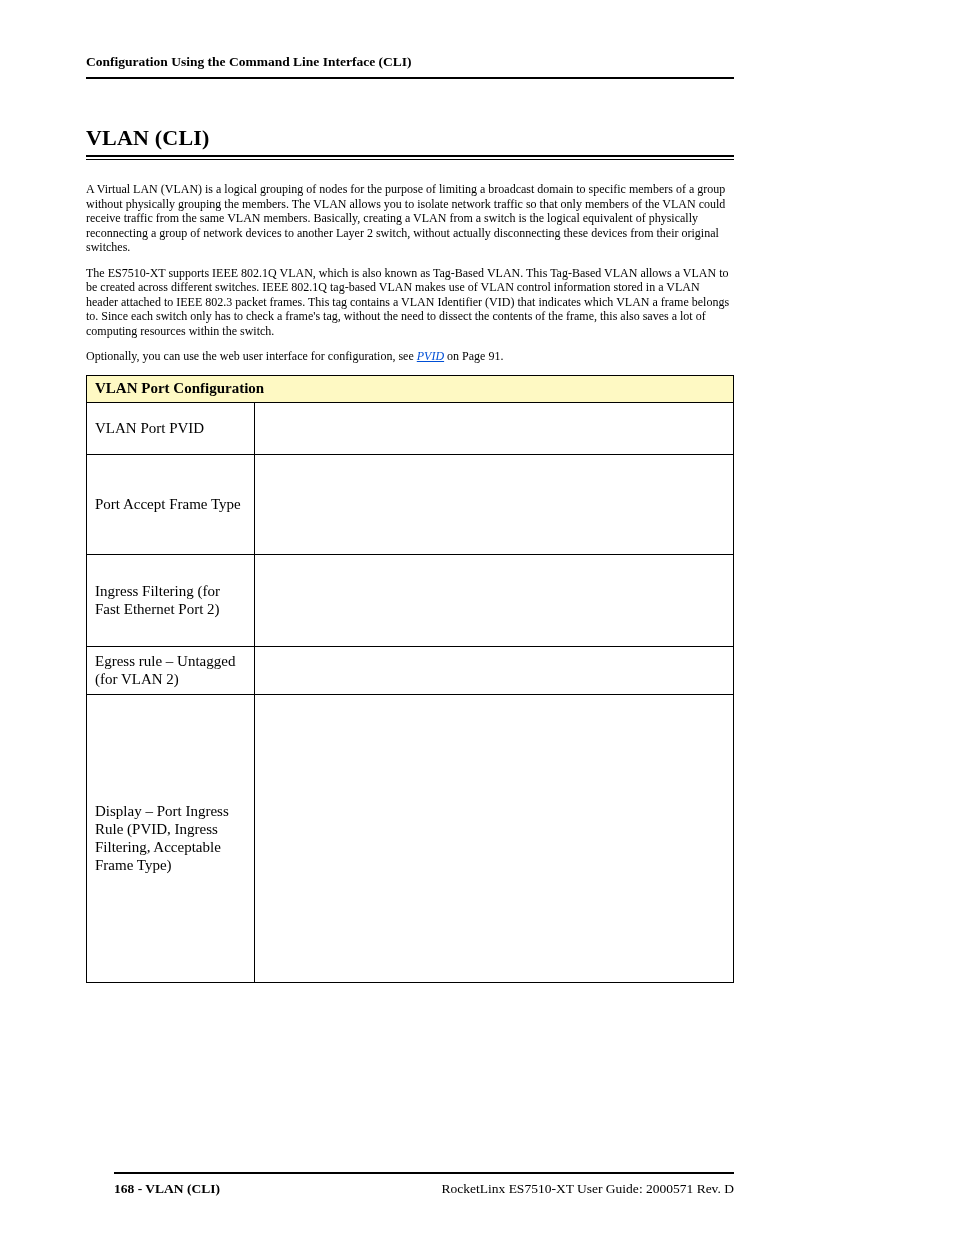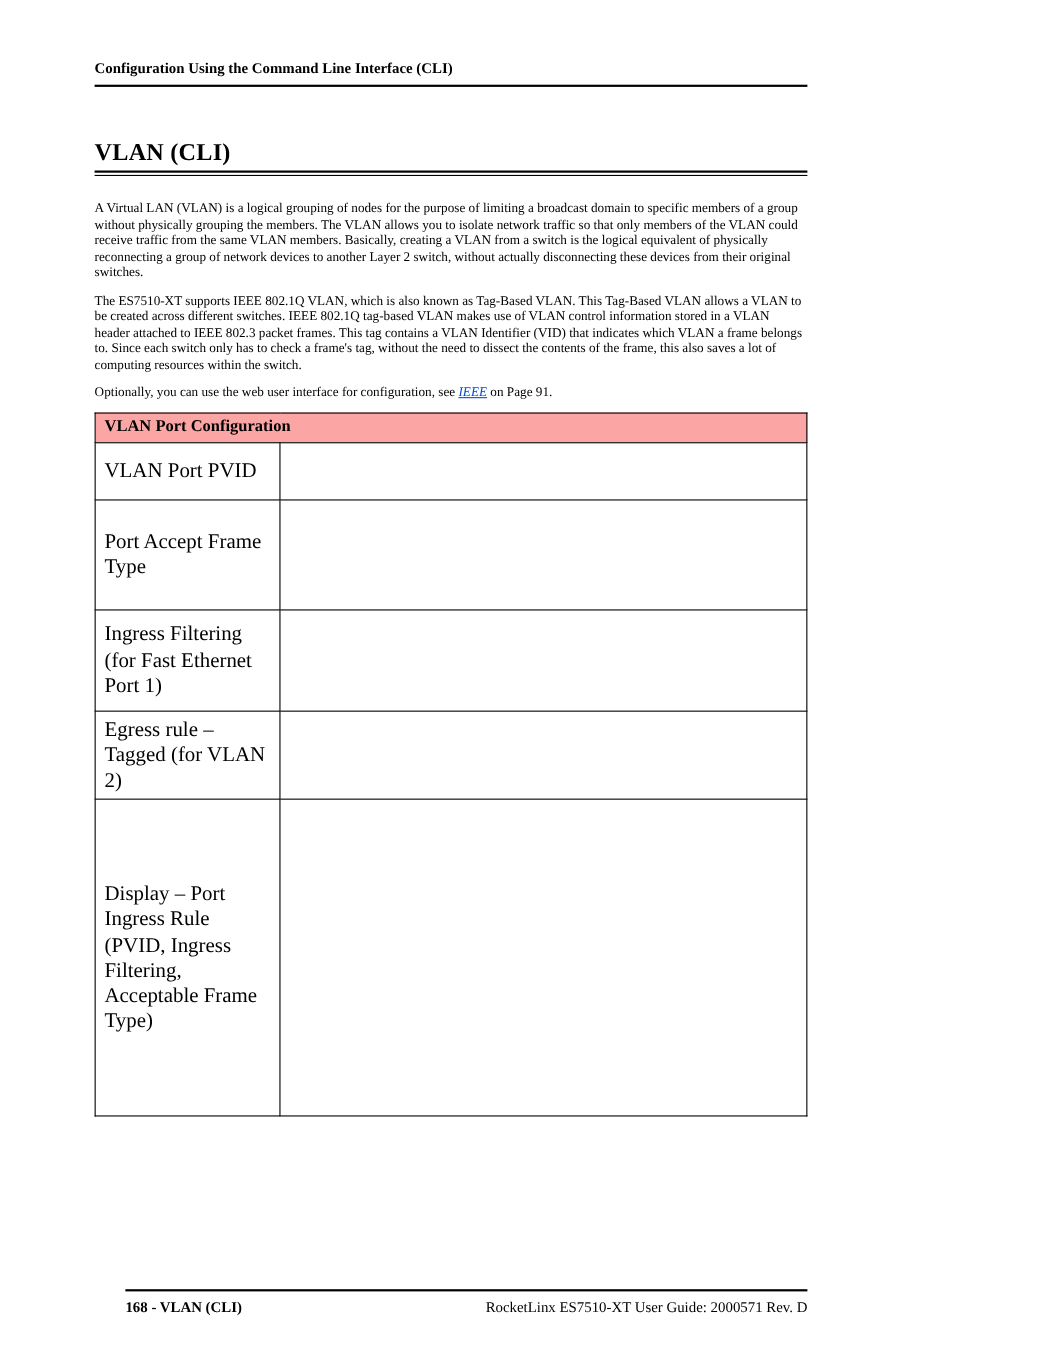--- a/index.html
+++ b/index.html
@@ -7,22 +7,22 @@
   .page { width: 820px; height: 1235px; position: relative; padding: 54px 86px 0 86px; }
   .runhead { font-weight: bold; font-size: 13.5px; margin-bottom: 7px; }
   .hr-thick { border: 0; border-top: 2.3px solid #000; margin-bottom: 46px; }
   .section-title { font-weight: bold; font-size: 22px; margin-bottom: 4px; letter-spacing: .2px; }
   .title-dbl { margin-bottom: 22px; }
   .title-dbl .dbl-top { border: 0; border-top: 2.3px solid #000; margin-bottom: 2px; }
   .title-dbl .dbl-bot { border: 0; border-top: 1px solid #000; }
   p.body { font-size: 12px; line-height: 1.21; margin-bottom: 11px; }
   a.inline-link { color: #004fd6; text-decoration: underline; font-style: italic; }
   table.cmd { width: 100%; border-collapse: collapse; margin-top: 6px; }
-  table.cmd th { background: #fca5a5; font-weight: bold; font-size: 15px; text-align: left; padding: 4px 8px 5px 8px; border: 1.3px solid #000; }
-  table.cmd td { border: 1.3px solid #000; font-size: 19px; padding: 5px 8px; vertical-align: middle; line-height: 1.22; }
+  table.cmd th { background: #fef9c3; font-weight: bold; font-size: 15px; text-align: left; padding: 4px 8px 5px 8px; border: 1.3px solid #000; }
+  table.cmd td { border: 1.3px solid #000; font-size: 15px; padding: 5px 8px; vertical-align: middle; line-height: 1.22; }
   table.cmd td.label { width: 168px; }
   .footer { position: absolute; left: 86px; right: 86px; bottom: 38px; margin-left: 28px; }
   .footer-rule { border: 0; border-top: 2.3px solid #000; margin-bottom: 7px; }
   .footer-line { display: flex; justify-content: space-between; font-size: 13.5px; }
   .footer-left .fpage { font-weight: bold; }
   .footer-left .fsect { font-weight: bold; }
   .footer-right { font-style: normal; }
   .footer-right .fguide { }
 </style>
 </head>
@@ -35,44 +35,44 @@
 
   <div class="section-title">VLAN (CLI)</div>
   <div class="title-dbl">
     <hr class="dbl-top">
       <hr class="dbl-bot">
   </div>
 
   <p class="body">A Virtual LAN (VLAN) is a logical grouping of nodes for the purpose of limiting a broadcast domain to specific members of a group without physically grouping the members. The VLAN allows you to isolate network traffic so that only members of the VLAN could receive traffic from the same VLAN members. Basically, creating a VLAN from a switch is the logical equivalent of physically reconnecting a group of network devices to another Layer 2 switch, without actually disconnecting these devices from their original switches.</p>
   <p class="body">The ES7510-XT supports IEEE 802.1Q VLAN, which is also known as Tag-Based VLAN. This Tag-Based VLAN allows a VLAN to be created across different switches. IEEE 802.1Q tag-based VLAN makes use of VLAN control information stored in a VLAN header attached to IEEE 802.3 packet frames. This tag contains a VLAN Identifier (VID) that indicates which VLAN a frame belongs to. Since each switch only has to check a frame's tag, without the need to dissect the contents of the frame, this also saves a lot of computing resources within the switch.</p>
   <p class="body">
-    <span>Optionally, you can use the web user interface for configuration, see </span><a href="#" class="inline-link">IEEE</a><span> on Page 91.</span>
+    <span>Optionally, you can use the web user interface for configuration, see </span><a href="#" class="inline-link">PVID</a><span> on Page 91.</span>
   </p>
 
   <table class="cmd">
     <thead>
       <tr>
           <th colspan="2">VLAN Port Configuration</th>
         </tr>
     </thead>
     <tbody>
       <tr>
         <td class="label" style="height:52px">VLAN Port PVID</td>
         <td></td>
       </tr>
       <tr>
         <td class="label" style="height:100px">Port Accept Frame Type</td>
         <td></td>
       </tr>
       <tr>
-        <td class="label" style="height:92px">Ingress Filtering (for Fast Ethernet Port 1)</td>
+        <td class="label" style="height:92px">Ingress Filtering (for Fast Ethernet Port 2)</td>
         <td></td>
       </tr>
       <tr>
-        <td class="label" style="height:48px">Egress rule – Tagged (for VLAN 2)</td>
+        <td class="label" style="height:48px">Egress rule – Untagged (for VLAN 2)</td>
         <td></td>
       </tr>
       <tr>
         <td class="label" style="height:288px">Display – Port Ingress Rule (PVID, Ingress Filtering, Acceptable Frame Type)</td>
         <td></td>
       </tr>
     </tbody>
   </table>
 
   <div class="footer">

